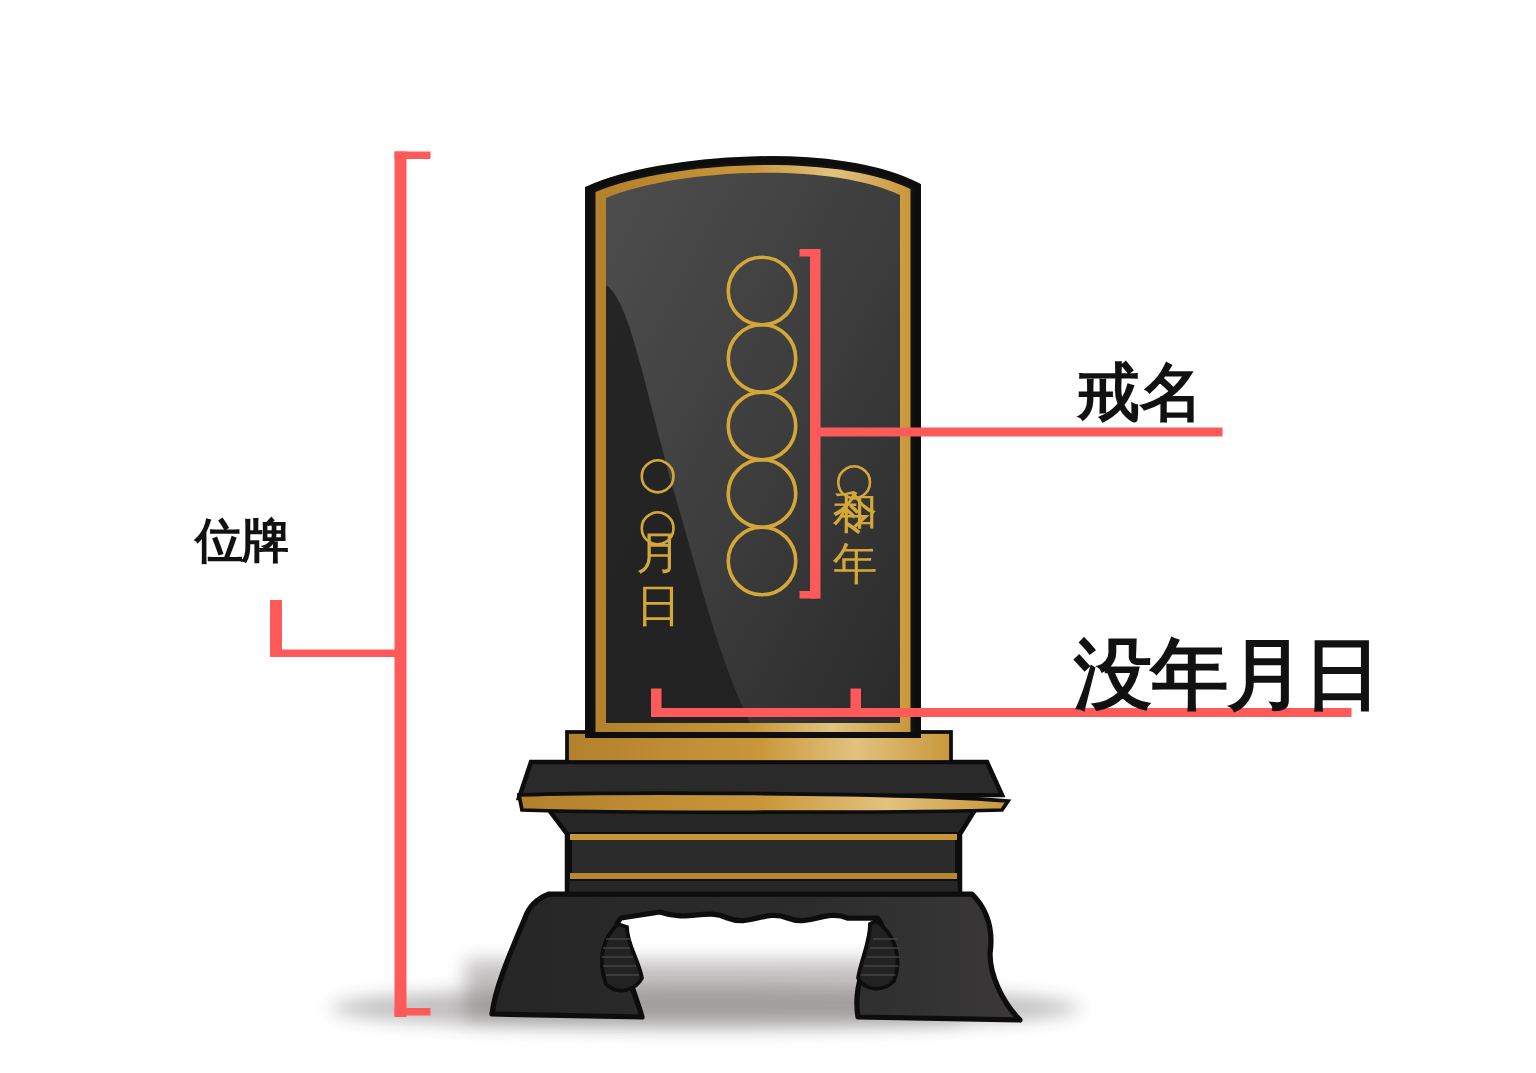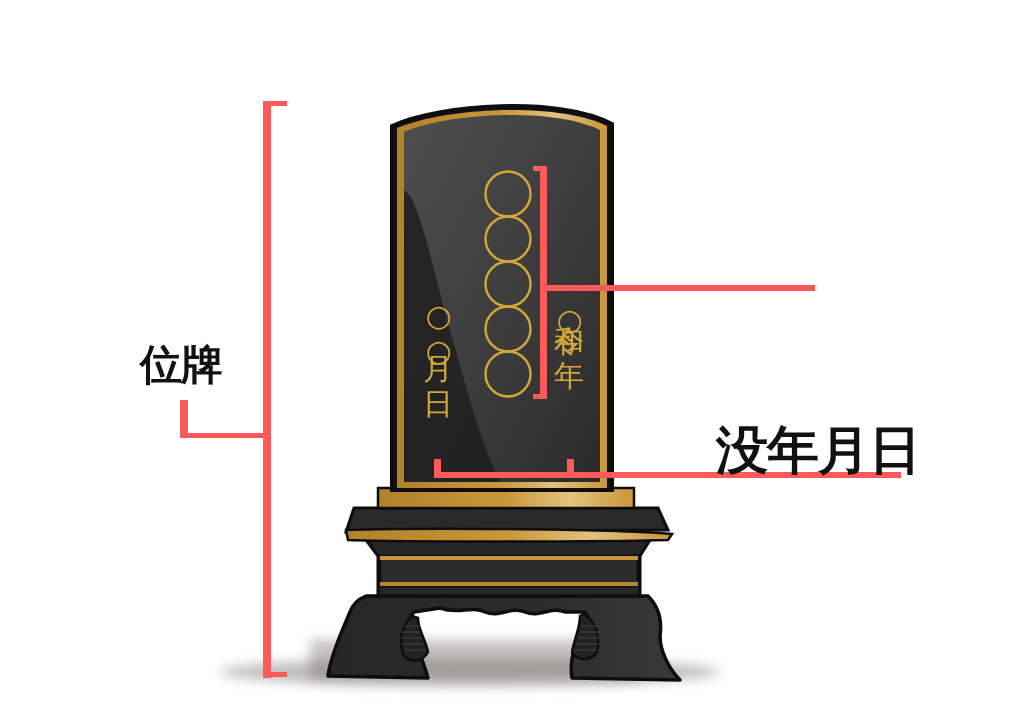--- a/index.html
+++ b/index.html
@@ -1,21 +1,21 @@
 <!DOCTYPE html>
 <html><head>
   <meta charset="utf-8">
   <style>
     html, body { margin: 0; padding: 0; background: #ffffff; }
     body { width: 1024px; height: 715px; position: relative; overflow: hidden;
            font-family: "DejaVu Sans", sans-serif; }
     #stage { position: absolute; left: 0; top: 0; width: 1024px; height: 715px; }
     .label { position: absolute; font-weight: bold; color: #111111;
              font-family: "DejaVu Sans", sans-serif; white-space: nowrap; line-height: 1; }
-    .label-ihai { left: 140px; top: 344px; font-size: 42px; letter-spacing: -1px; }
+    .label-ihai { left: 130px; top: 344px; font-size: 32px; letter-spacing: -1px; }
     .label-kaimyo { left: 718px; top: 241px; font-size: 42px; letter-spacing: 0px; }
     .label-botsu { left: 716px; top: 424px; font-size: 52px; letter-spacing: -1px; }
     .gold-text { position: absolute; color: #d4a838; font-family: "DejaVu Serif", serif;
                  font-size: 30px; line-height: 1; writing-mode: vertical-rl;
                  text-orientation: upright; letter-spacing: 0px; }
     .date-left { left: 423px; top: 298px; }
     .date-right { left: 554px; top: 302px; }
   </style>
 </head>
 <body>
@@ -120,14 +120,15 @@
       <rect x="434" y="472" width="467" height="6"></rect>
     </g>
   </svg>
 
   
   <div class="gold-text date-left">○月○日</div>
   <div class="gold-text date-right">令和○年</div>
 
   
   <div class="label label-ihai">位牌</div>
+  <div class="label label-kaimyo">戒名</div>
   <div class="label label-botsu">没年月日</div>
 </div>
 
 </body></html>

